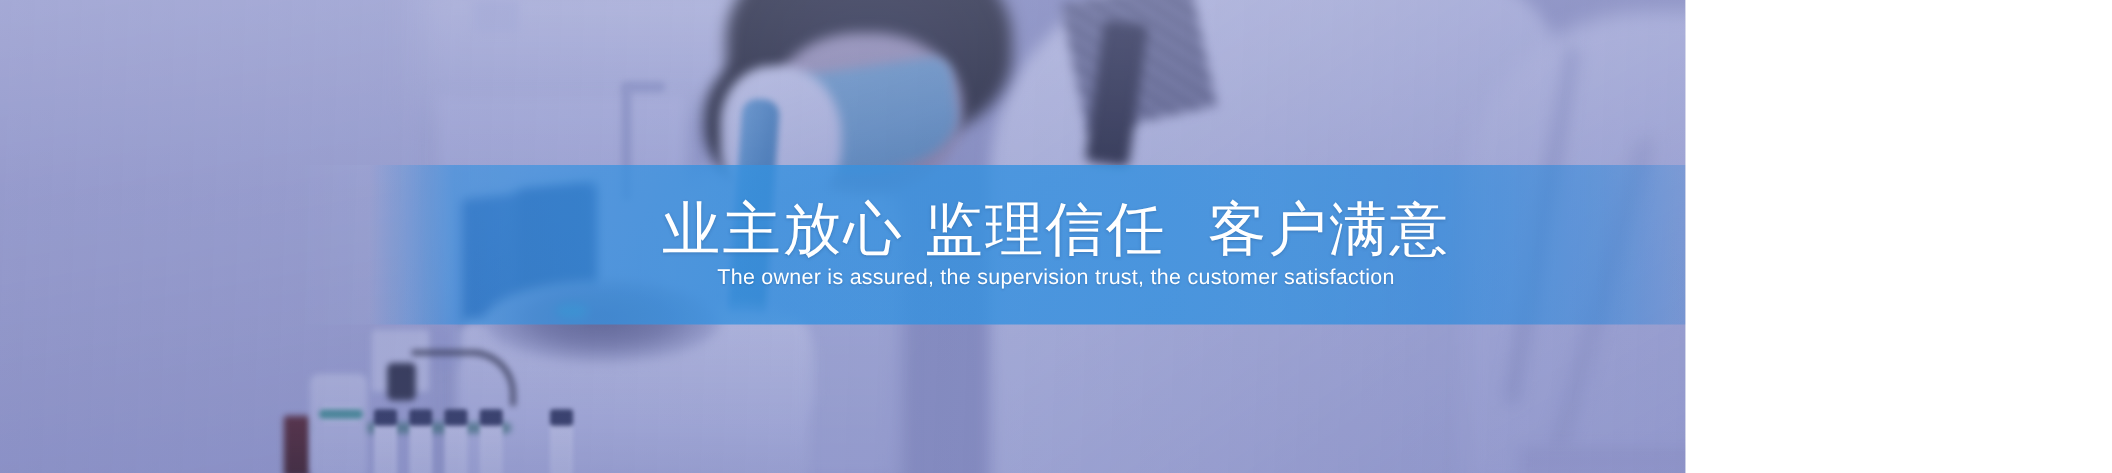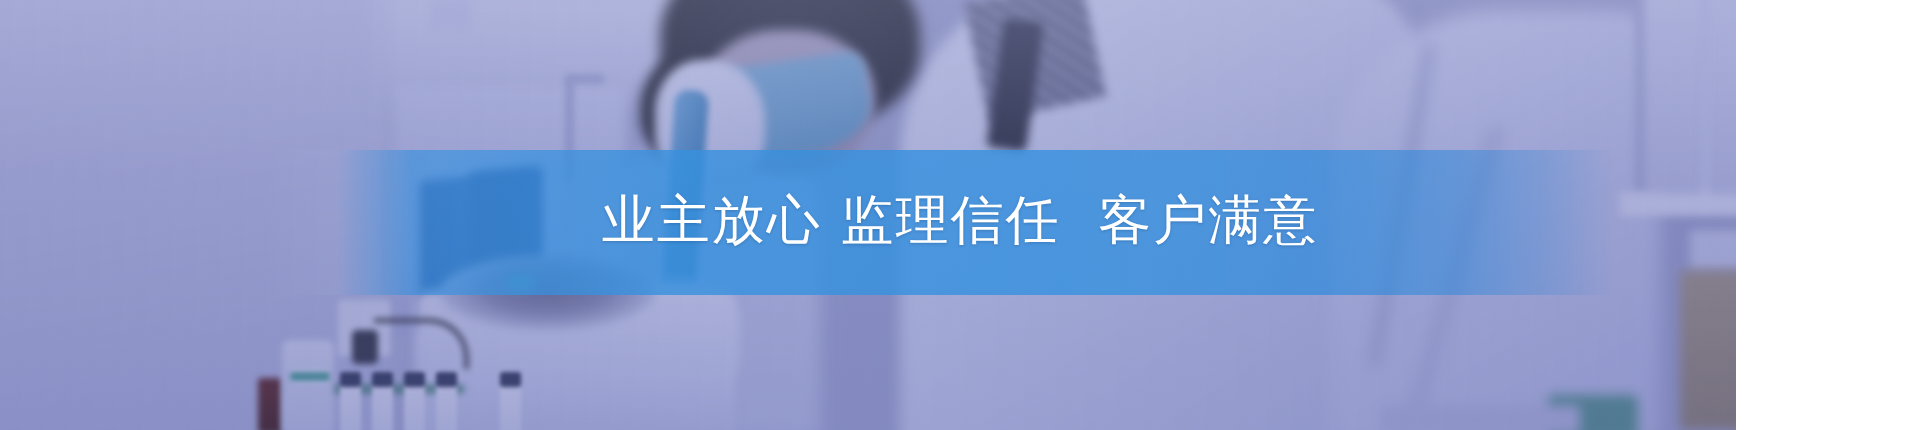--- a/index.html
+++ b/index.html
@@ -3,21 +3,21 @@
 <meta charset="utf-8">
 <style>
   html, body {
     margin: 0;
     padding: 0;
     background: #ffffff;
   }
 
   .banner {
     position: relative;
-    width: 1736px;
+    width: 1532px;
     height: 430px;
     overflow: hidden;
     font-family: "Liberation Sans", "DejaVu Sans", sans-serif;
     background: #8e93c4;
   }
 
   
   .photo {
     position: absolute;
     inset: 0;
@@ -590,15 +590,16 @@
 
     <div class="grade"></div>
     <div class="grade-lift"></div>
   </div>
 
   <div class="band"></div>
   <div class="band-soft"></div>
 
   <div class="text-block">
     <div class="headline">业主放心 监理信任  客户满意</div>
+    <div class="subline">The owner is assured, the supervision trust, the customer satisfaction</div>
   </div>
 
 </div>
 
 </body></html>

